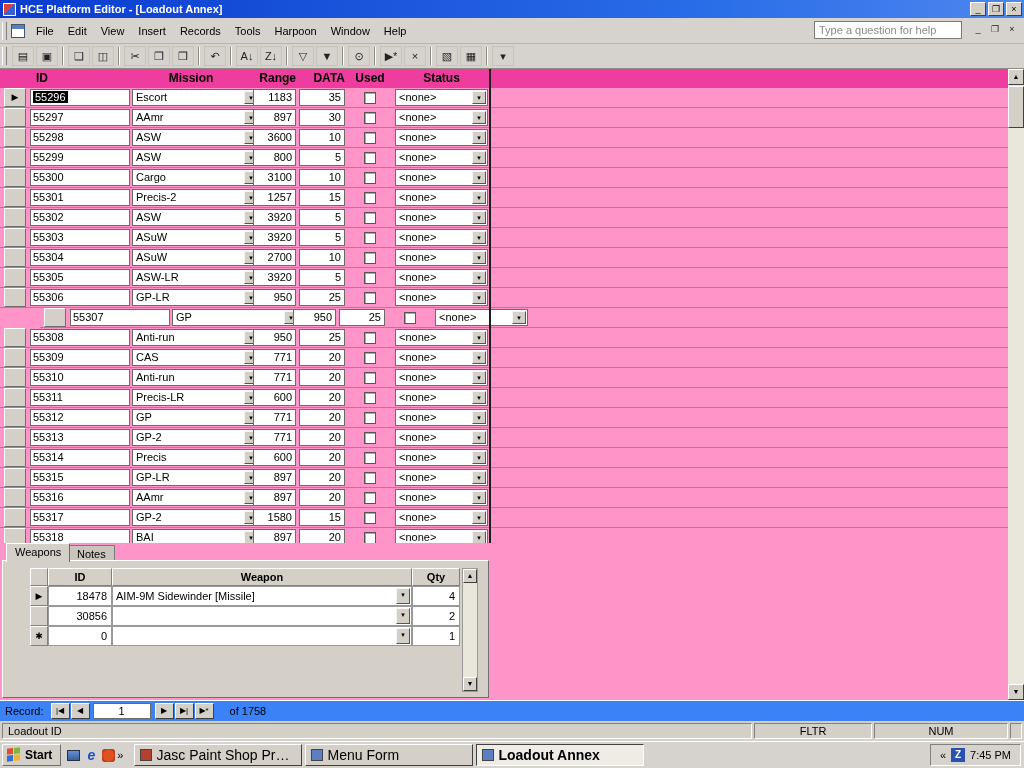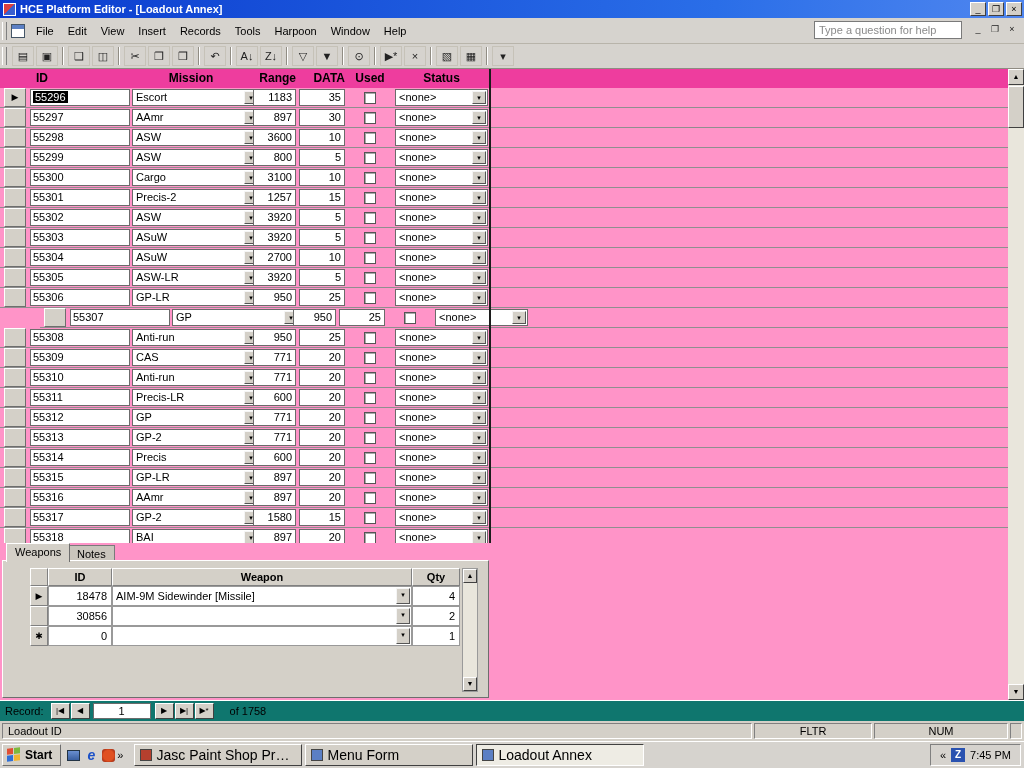--- a/index.html
+++ b/index.html
@@ -98,21 +98,21 @@
   .sub-cell{position:absolute;height:20px;background:#fff;border:1px solid #999;z-index:2;
     box-sizing:border-box;font-size:11px;line-height:18px;color:#000;overflow:hidden;white-space:nowrap;}
   .sub-id{left:46px;width:64px;text-align:right;padding-right:4px;}
   .sub-weapon{left:110px;width:300px;}
   .sub-qty{left:410px;width:48px;text-align:right;padding-right:4px;}
   .sub-scroll{position:absolute;left:460px;top:25px;width:16px;height:124px;background:#e9e6dc;
     border:1px solid #9a9a9a;box-sizing:border-box;z-index:2;}
   .sub-scroll .scroll-btn{width:14px;height:14px;line-height:11px;}
 
   
-  .recnav{position:absolute;left:0;top:700px;width:1024px;height:21px;background:#0f766e;
+  .recnav{position:absolute;left:0;top:700px;width:1024px;height:21px;background:#3b82f6;
     border-top:1px solid #fff;display:flex;align-items:center;box-sizing:border-box;font-size:11px;color:#000;}
   .recnav-label{margin:0 6px 0 5px;}
   .nav-group{display:flex;}
   .nav-btn{width:19px;height:16px;margin-left:1px;background:#d4d0c8;
     border:1px solid;border-color:#fff #404040 #404040 #fff;box-sizing:border-box;
     font-size:8px;line-height:13px;text-align:center;}
   .nav-box{width:58px;height:16px;margin:0 3px;background:#fff;border:1px solid #6b6b6b;
     box-sizing:border-box;text-align:center;font-size:11px;line-height:14px;}
   .nav-total{margin-left:16px;}
 
@@ -135,21 +135,21 @@
   .ql{display:flex;align-items:center;margin-left:6px;gap:3px;}
   .ql-icon{width:16px;height:16px;display:flex;align-items:center;justify-content:center;font-size:12px;}
   .ql-desktop{width:13px;height:11px;background:linear-gradient(#6a8fd0,#3a5fa0);border:1px solid #234;box-sizing:border-box;}
   .ql-ie{color:#1a50c8;font-weight:bold;font-style:italic;font-size:14px;}
   .ql-psp{width:13px;height:13px;background:radial-gradient(circle,#e05020 55%,#8a1f10);border-radius:3px;}
   .ql-chev{font-size:11px;margin-left:2px;color:#000;}
   .tasks{display:flex;align-items:center;margin-left:8px;}
   .task{width:168px;height:22px;margin-left:3px;display:flex;align-items:center;gap:4px;padding:0 5px;
     font-size:14px;white-space:nowrap;overflow:hidden;background:#d4d0c8;
     border:1px solid;border-color:#fff #404040 #404040 #fff;box-sizing:border-box;color:#000;}
-  .task.active{border-color:#404040 #fff #fff #404040;background:#eeece4;font-weight:normal;}
+  .task.active{border-color:#404040 #fff #fff #404040;background:#eeece4;font-weight:bold;}
   .task-icon{width:12px;height:12px;flex:0 0 12px;border:1px solid #444;box-sizing:border-box;}
   .task-label{overflow:hidden;text-overflow:ellipsis;}
   .tray{margin-left:auto;margin-right:3px;height:22px;display:flex;align-items:center;gap:5px;padding:0 9px;
     border:1px solid;border-color:#808080 #fff #fff #808080;box-sizing:border-box;font-size:11px;color:#000;}
   .tray-icon{width:14px;height:14px;background:#2a52b0;color:#fff;font-size:10px;font-weight:bold;
     text-align:center;line-height:14px;}
 </style>
 </head>
 <body>
 

